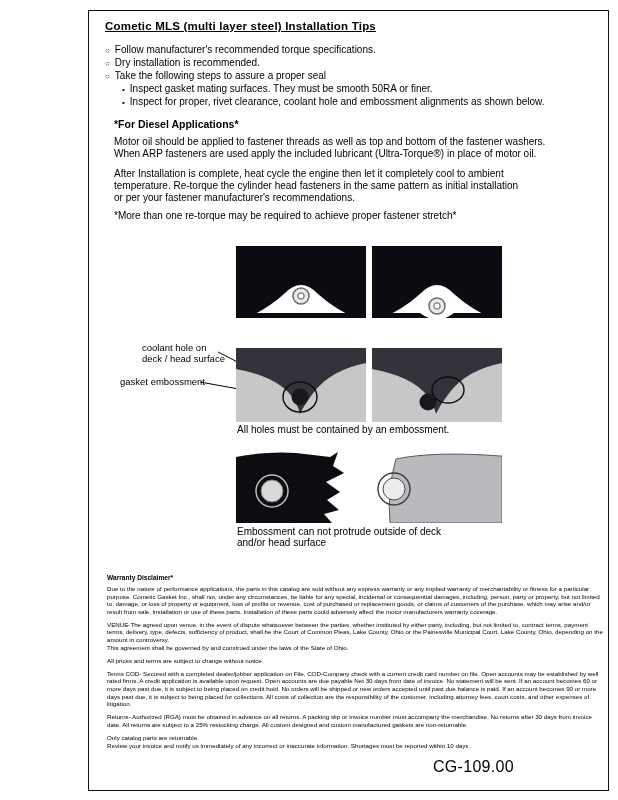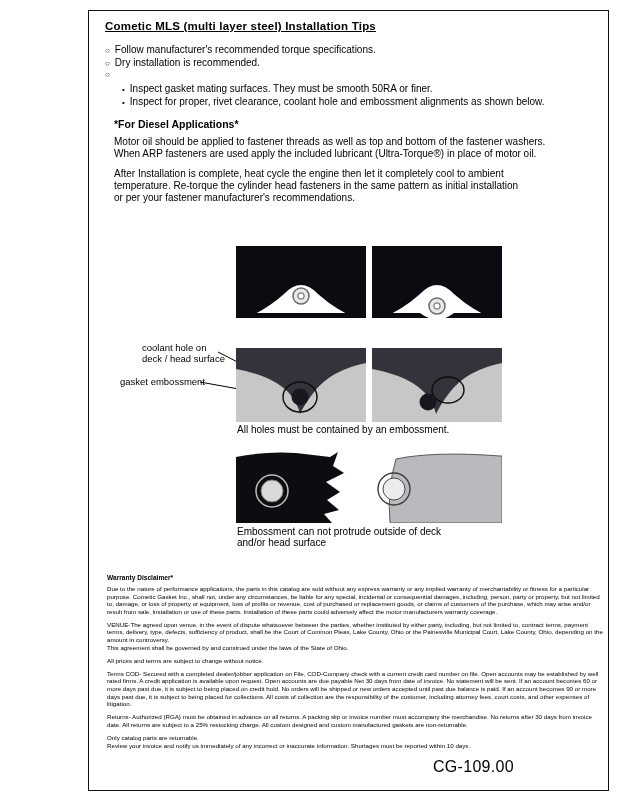--- a/index.html
+++ b/index.html
@@ -62,36 +62,38 @@
   <div class="bullet b1">
     <span class="marker">○</span>
     <span>Follow manufacturer's recommended torque specifications.</span>
   </div>
   <div class="bullet b2">
     <span class="marker">○</span>
     <span>Dry installation is recommended.</span>
   </div>
   <div class="bullet b3">
     <span class="marker">○</span>
+    <span>Take the following steps to assure a proper seal</span>
   </div>
   <div class="bullet sub s1">
     <span class="marker">•</span>
     <span>Inspect gasket mating surfaces.  They must be smooth 50RA or finer.</span>
   </div>
   <div class="bullet sub s2">
     <span class="marker">•</span>
     <span>Inspect for proper, rivet clearance, coolant hole and embossment alignments as shown below.</span>
   </div>
 
   <h2 class="h2">*For Diesel Applications*</h2>
   <p class="para p1">Motor oil should be applied to fastener threads as well as top and bottom of the fastener washers.
 When ARP fasteners are used apply the included lubricant (Ultra-Torque®) in place of motor oil.</p>
   <p class="para p2">After Installation is complete, heat cycle the engine then let it completely cool to ambient
 temperature. Re-torque the cylinder head fasteners in the same pattern as initial installation
 or per your fastener manufacturer's recommendations.</p>
+  <p class="note">*More than one re-torque may be required to achieve proper fastener stretch*</p>
 
   <div class="dg-header hdr-r1l">RIGHT</div>
   <div class="dg-header hdr-r1r">WRONG</div>
 
   <div class="dg-img img-r1l">
     <svg width="130" height="72" viewBox="0 0 130 72">
       <rect width="130" height="72" fill="#0b0b11"></rect>
       <path d="M10,72 Q30,64 48,48 Q65,30 82,48 Q100,64 120,72 Z" fill="#ffffff"></path>
       <rect x="0" y="67" width="130" height="5" fill="#0b0b11"></rect>
       <g>

